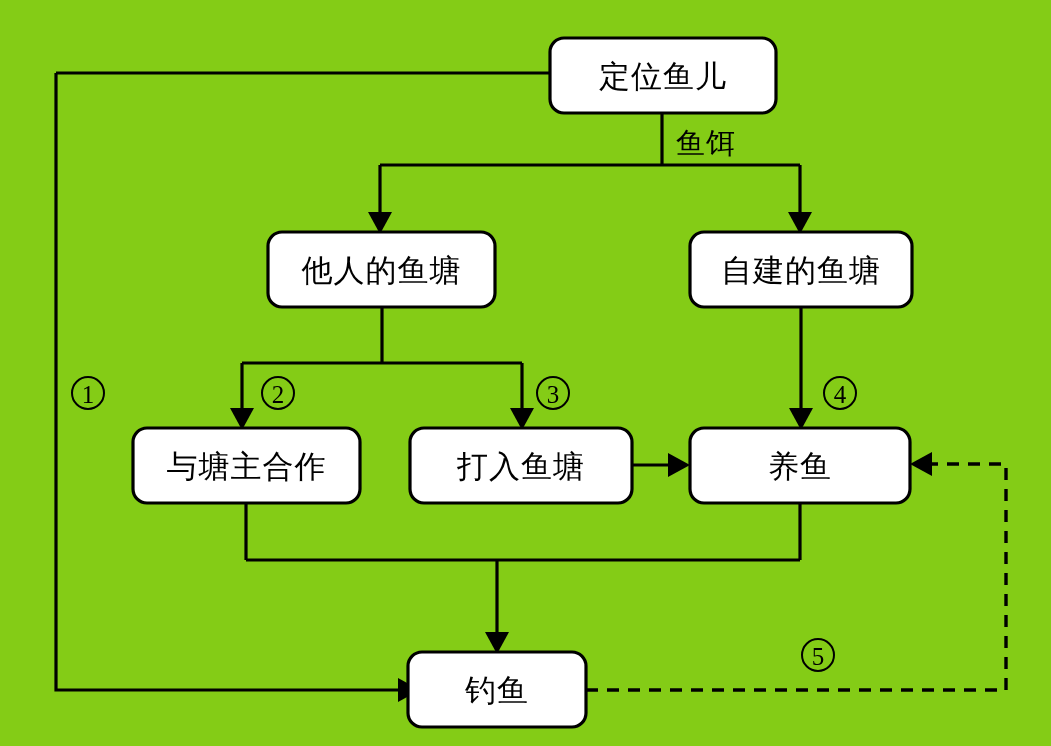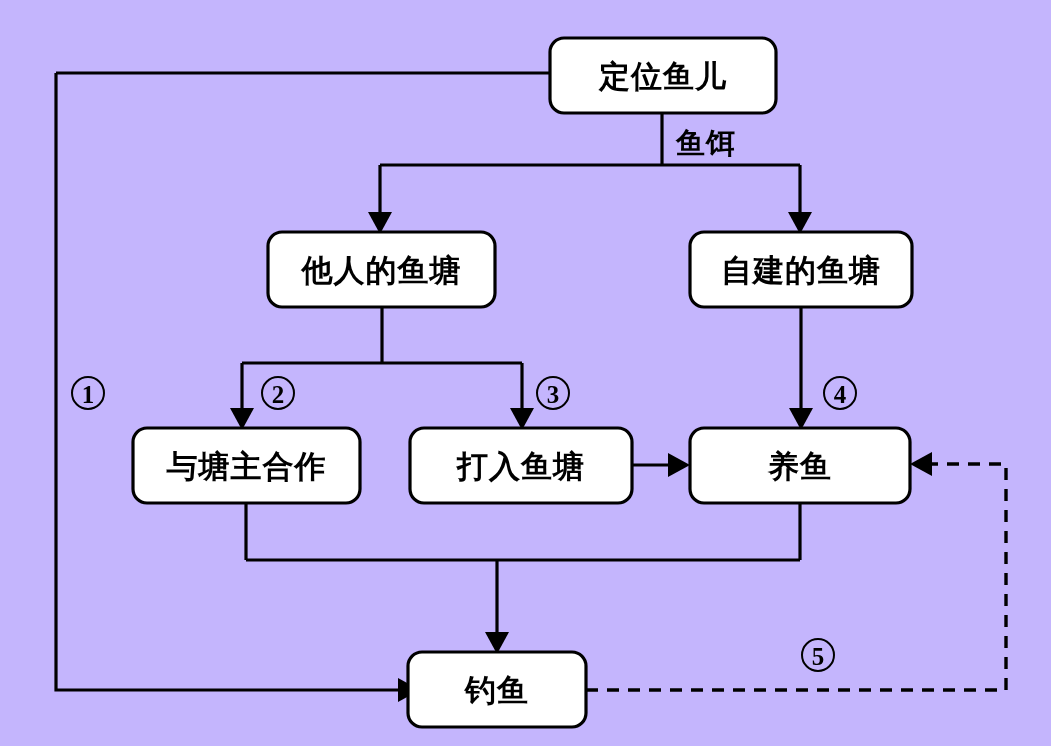--- a/index.html
+++ b/index.html
@@ -10,22 +10,21 @@
   body {
     width: 1051px;
     height: 746px;
     overflow: hidden;
     font-family: "Liberation Serif", "DejaVu Serif", serif;
   }
   #diagram-root {
     position: relative;
     width: 1051px;
     height: 746px;
-    background: #c4b5fd;
-    font-weight: bold;
+    background: #84cc16;
   }
   svg.flow {
     position: absolute;
     top: 0;
     left: 0;
     width: 1051px;
     height: 746px;
     display: block;
   }
   .node-rect {

